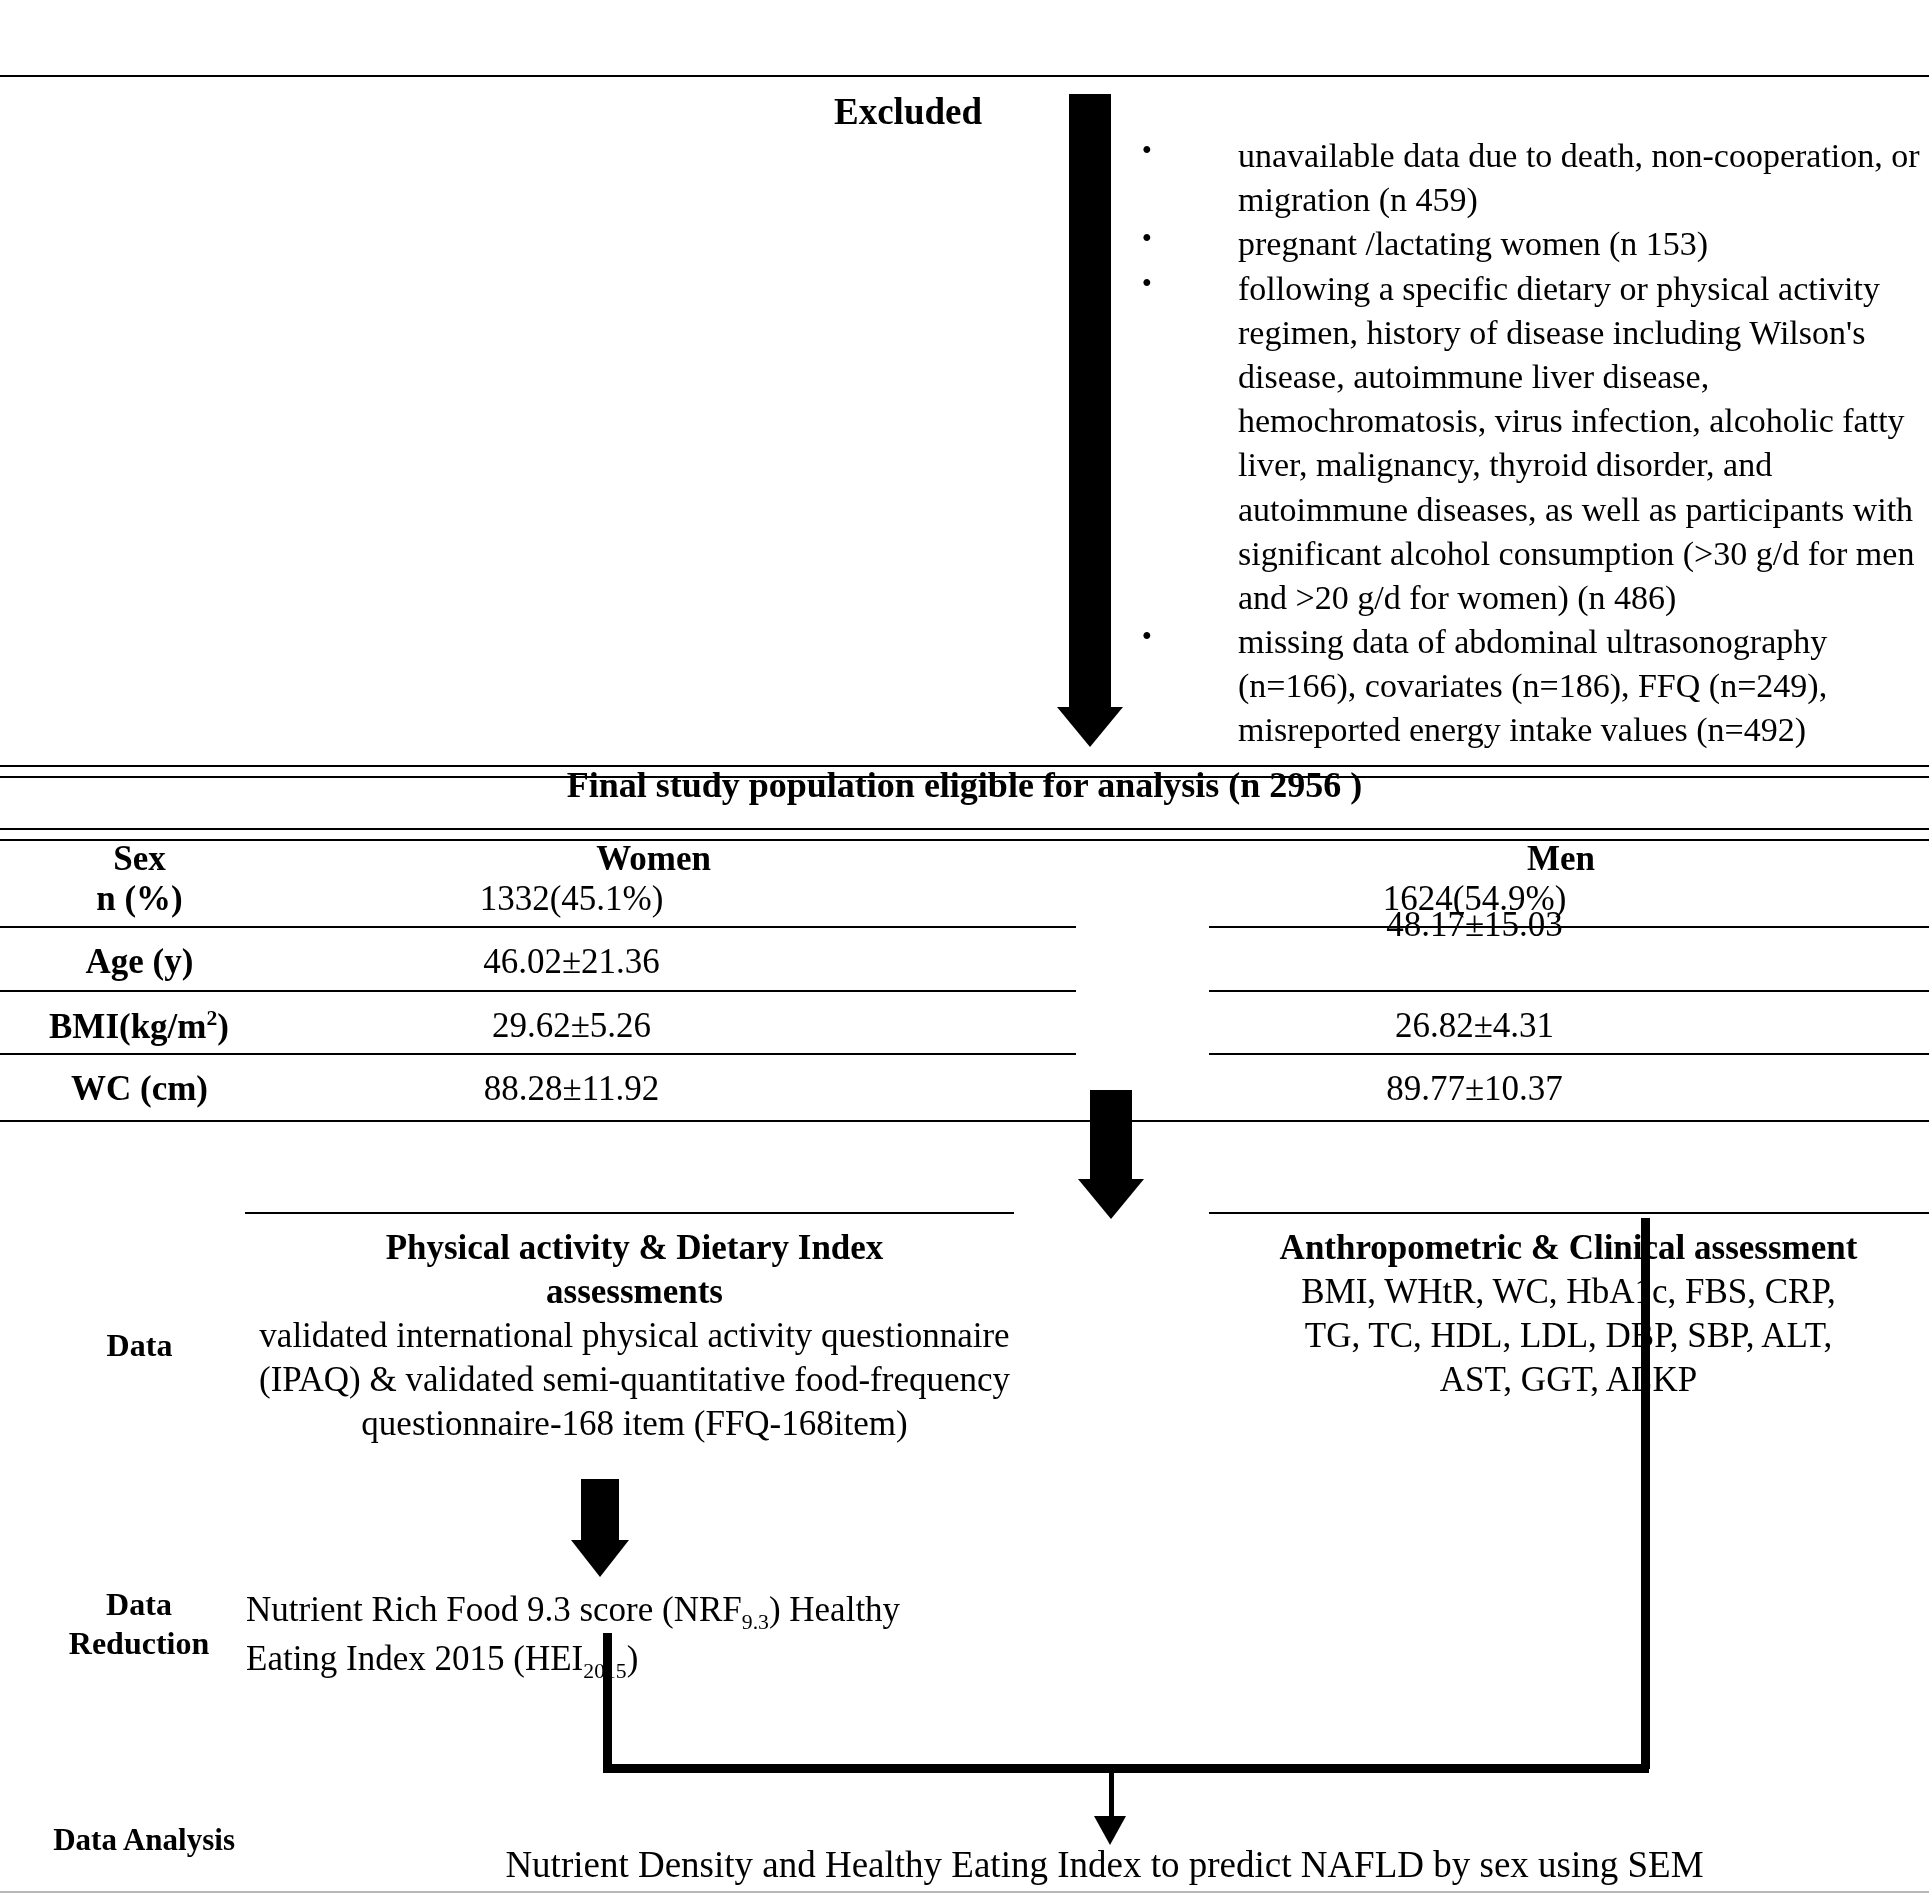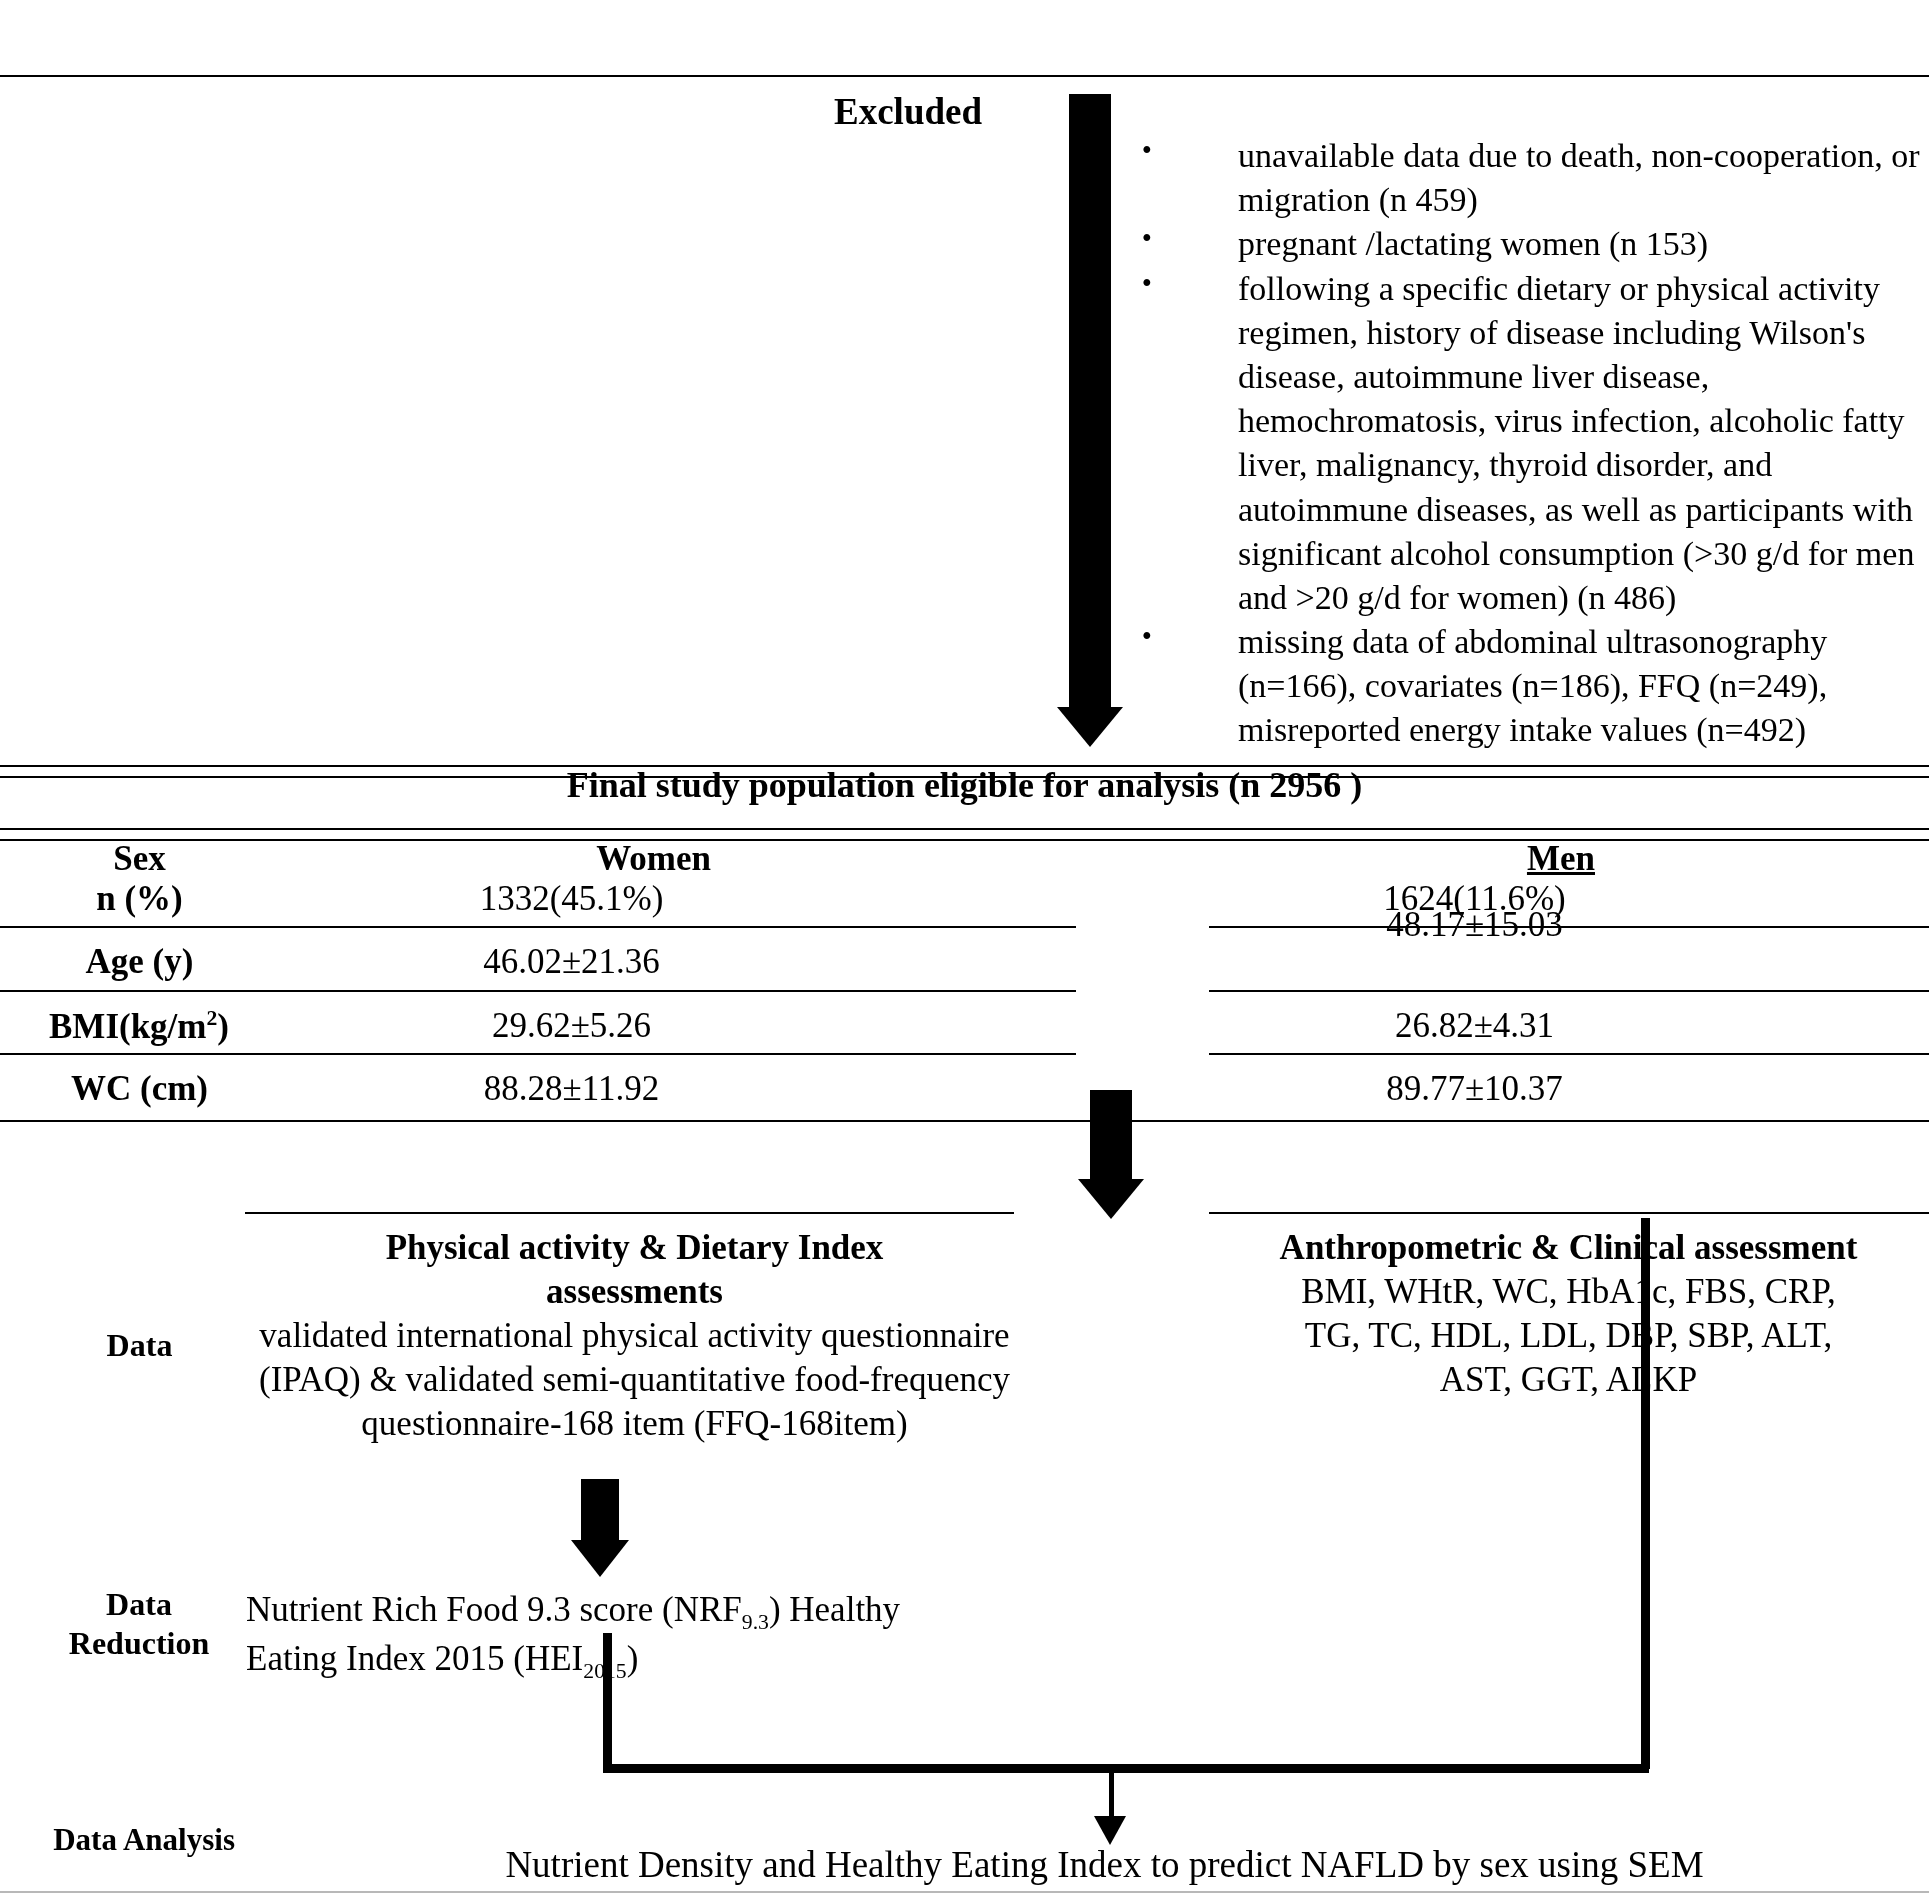--- a/index.html
+++ b/index.html
@@ -194,24 +194,24 @@
   <div class="hrule double" style="left:0; right:0; top:765px;"></div>
 
   <div class="pop-header" style="left:0; right:0; top:764px;">Final study population eligible for analysis (n 2956 )</div>
 
   <div class="hrule double" style="left:0; right:0; top:828px;"></div>
 
   <div class="tbl-cell rowlabel" style="left:29px; top:838px; width:221px;">Sex</div>
   <div class="tbl-cell rowlabel" style="left:29px; top:878px; width:221px;">n (%)</div>
 
   <div class="tbl-cell colhead" style="left:432px; top:838px; width:279px;">Women</div>
-  <div class="tbl-cell colhead" style="left:1345px; top:838px; width:250px;text-decoration:underline;">Men</div>
+  <div class="tbl-cell colhead" style="left:1345px; top:838px; width:250px;">Men</div>
 
   <div class="tbl-cell" style="left:413px; top:878px; width:317px;">1332(45.1%)</div>
-  <div class="tbl-cell" style="left:1316px; top:878px; width:317px;">1624(11.6%)</div>
+  <div class="tbl-cell" style="left:1316px; top:878px; width:317px;">1624(54.9%)</div>
 
   <div class="hrule thin" style="left:0; width:1076px; top:926px;"></div>
   <div class="hrule thin" style="left:1209px; right:0; top:926px;"></div>
 
   <div class="tbl-cell rowlabel" style="left:29px; top:941px; width:221px;">Age (y)</div>
   <div class="tbl-cell" style="left:413px; top:941px; width:317px;">46.02±21.36</div>
   <div class="tbl-cell" style="left:1316px; top:904px; width:317px;">48.17±15.03</div>
 
   <div class="hrule thin" style="left:0; width:1076px; top:990px;"></div>
   <div class="hrule thin" style="left:1209px; right:0; top:990px;"></div>

